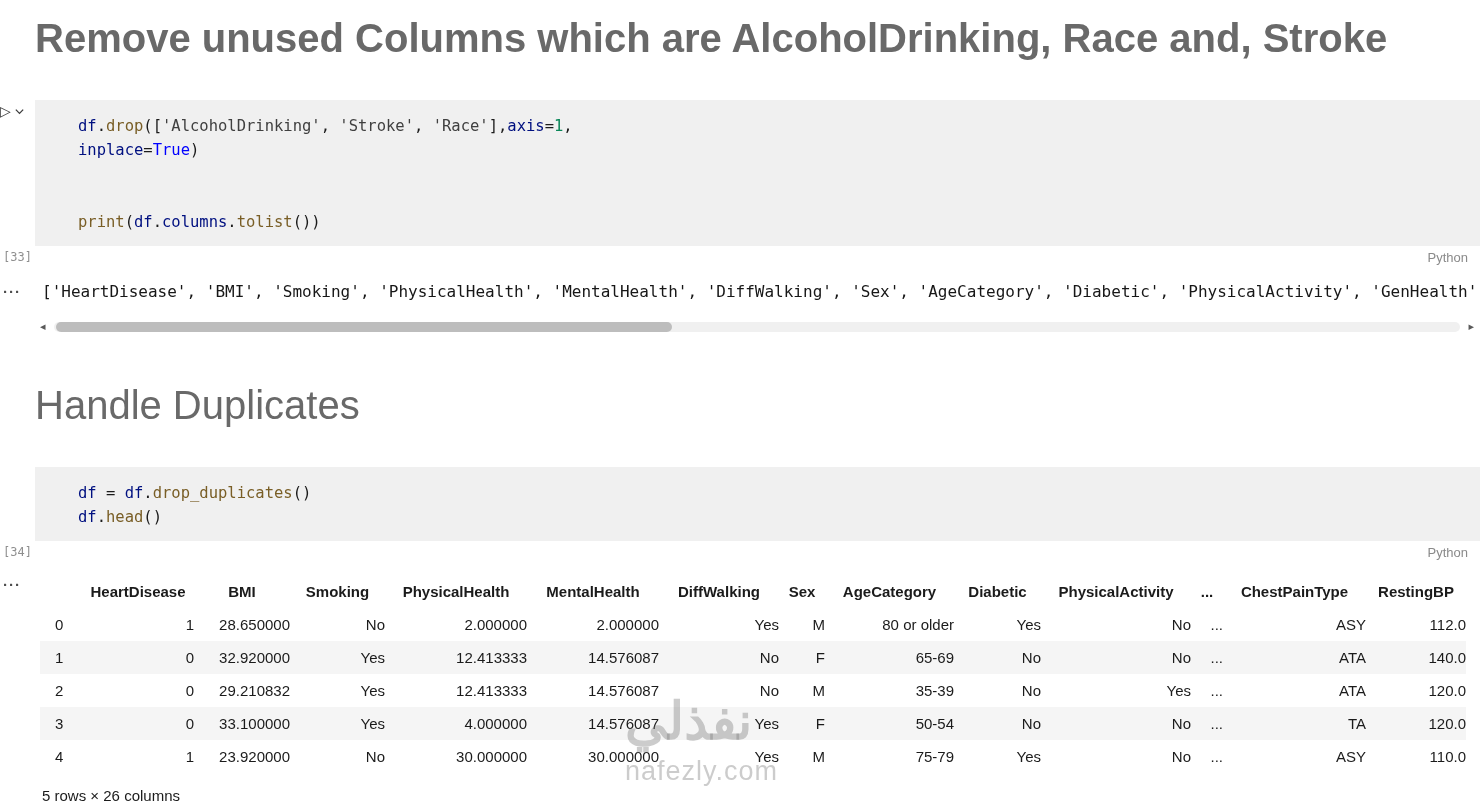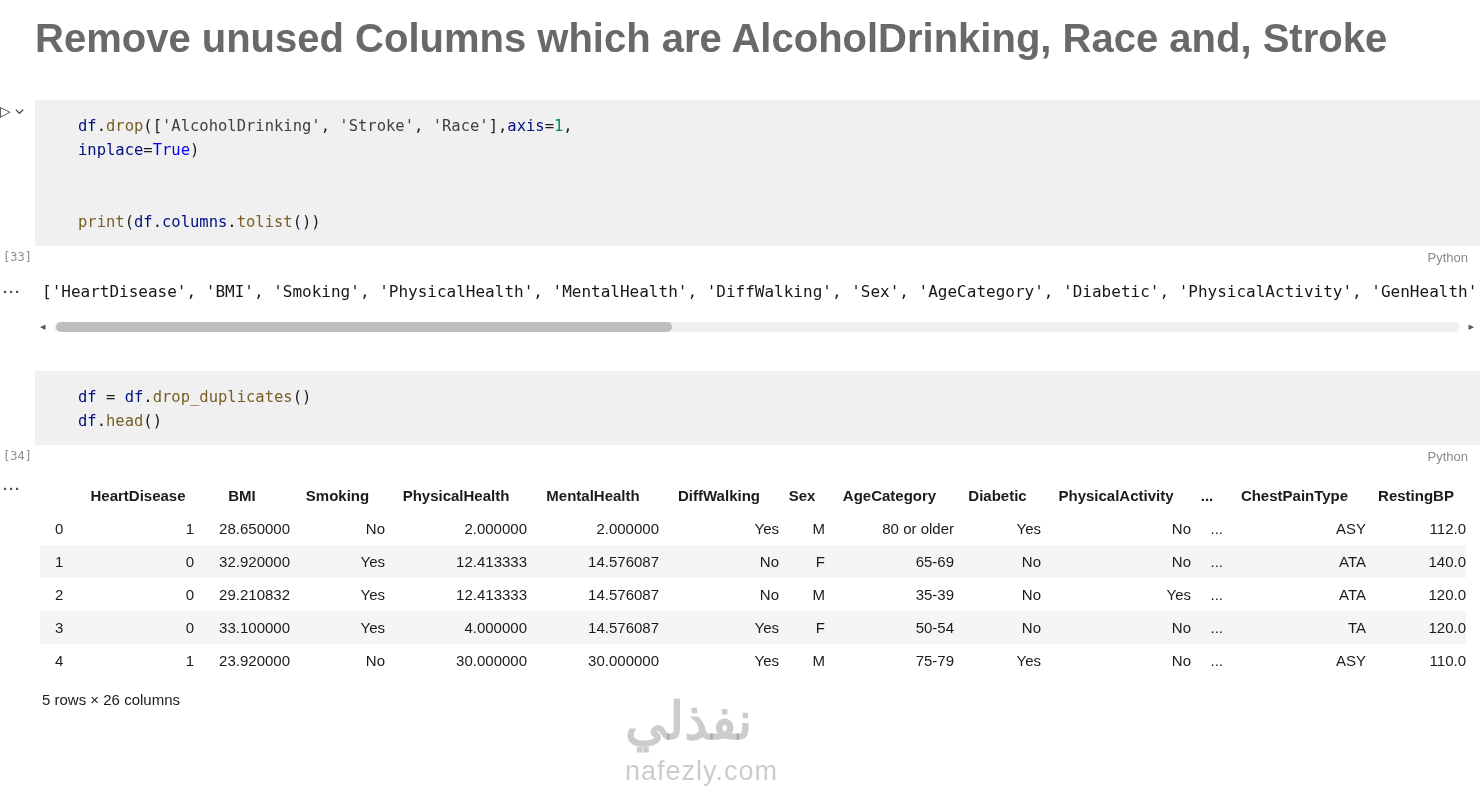--- a/index.html
+++ b/index.html
@@ -108,20 +108,21 @@
     <div class="output-text">['HeartDisease', 'BMI', 'Smoking', 'PhysicalHealth', 'MentalHealth', 'DiffWalking', 'Sex', 'AgeCategory', 'Diabetic', 'PhysicalActivity', 'GenHealth'</div>
   </div>
 
   <div class="hscroll">
     <span class="hs-arrow hs-left">◂</span>
     <div class="hs-track"></div>
     <div class="hs-thumb"></div>
     <span class="hs-arrow hs-right">▸</span>
   </div>
 
+  <h2 class="md-h2">Handle Duplicates</h2>
 
   <div class="cell cell2">
     <div class="code">
         <div class="code-line"><span class="tok-var">df</span><span class="tok-p"> = </span><span class="tok-var">df</span><span class="tok-p">.</span><span class="tok-fn">drop_duplicates</span><span class="tok-p">()</span></div>
         <div class="code-line"><span class="tok-var">df</span><span class="tok-p">.</span><span class="tok-fn">head</span><span class="tok-p">()</span></div>
       </div>
   </div>
   <div class="cell-footer">
     <span class="exec-count">[34]</span>
     <span class="lang-label">Python</span>

